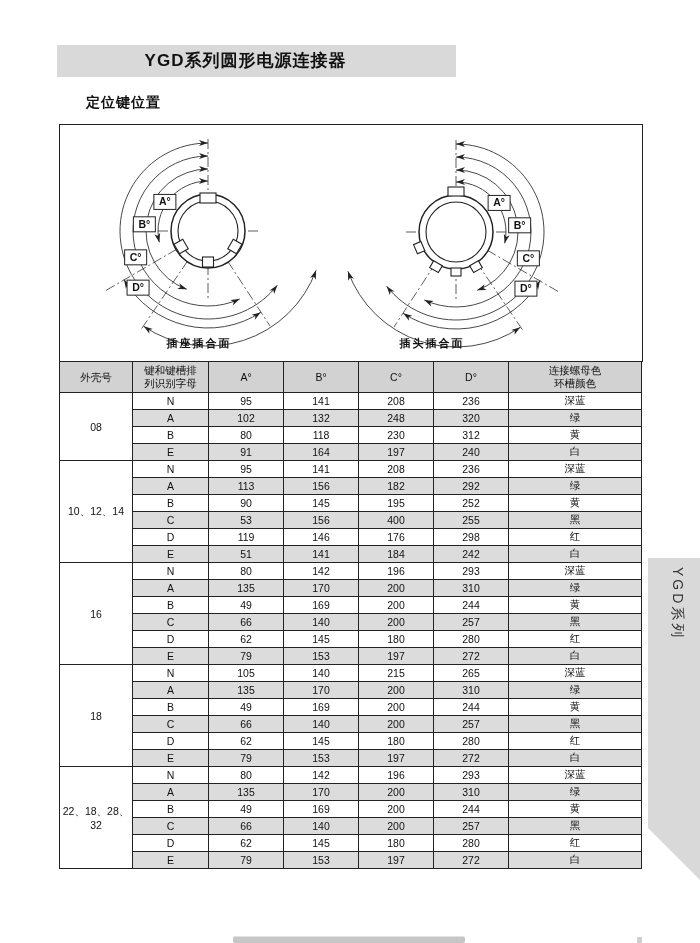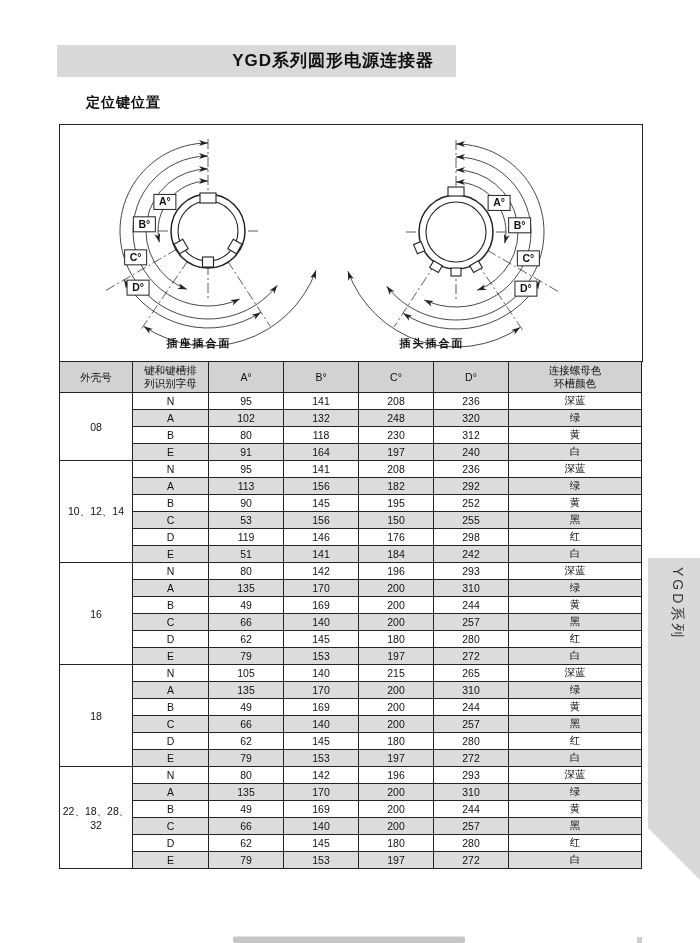--- a/index.html
+++ b/index.html
@@ -1,19 +1,19 @@
 <!DOCTYPE html>
 <html><head>
 <meta charset="utf-8">
 <style>
   html,body{margin:0;padding:0;background:#fff;}
   .page{position:relative;width:700px;height:943px;background:#ffffff;overflow:hidden;
         font-family:"Liberation Sans","DejaVu Sans",sans-serif;color:#111;}
   .title-bar{position:absolute;left:57px;top:45px;width:399px;height:32px;background:#d9d9d9;
-             text-align:right;line-height:32px;font-size:17px;font-weight:bold;letter-spacing:1px;
+             text-align:center;line-height:32px;font-size:17px;font-weight:bold;letter-spacing:1px;
              padding-right:22px;box-sizing:border-box;}
   .section-heading{position:absolute;left:62px;top:94px;font-size:14px;font-weight:bold;letter-spacing:1px;margin-left:24px;}
   .figure-frame{position:absolute;left:59px;top:124px;width:584px;height:238px;
                 border:1.5px solid #222;box-sizing:border-box;background:#fff;}
   .figure-frame svg{position:absolute;left:0;top:0;}
   .diagram-caption{position:absolute;top:211px;transform:translateX(-50%);font-size:11px;
                    font-weight:bold;letter-spacing:2px;white-space:nowrap;}
   .caption-left{left:139px;}
   .caption-right{left:372px;}
   table.key-table{position:absolute;left:59px;top:361px;width:508px;border-collapse:collapse;
@@ -205,21 +205,21 @@
           <td>90</td>
           <td>145</td>
           <td>195</td>
           <td>252</td>
           <td>黄</td>
         </tr>
         <tr class="alt">
           <td>C</td>
           <td>53</td>
           <td>156</td>
-          <td>150</td>
+          <td>400</td>
           <td>255</td>
           <td>黑</td>
         </tr>
         <tr>
           <td>D</td>
           <td>119</td>
           <td>146</td>
           <td>176</td>
           <td>298</td>
           <td>红</td>

